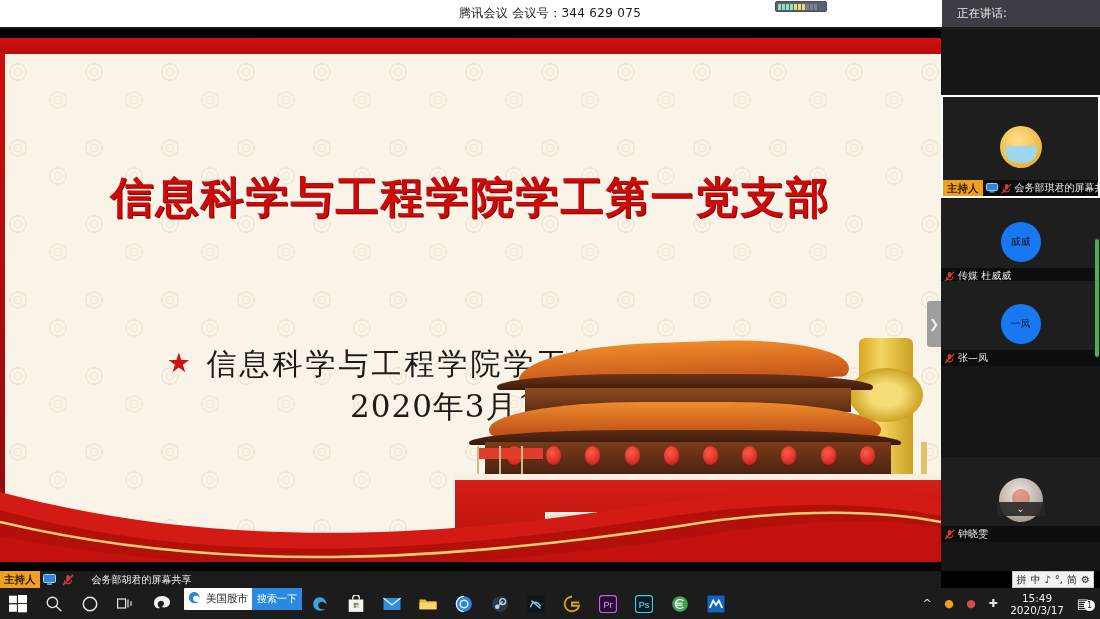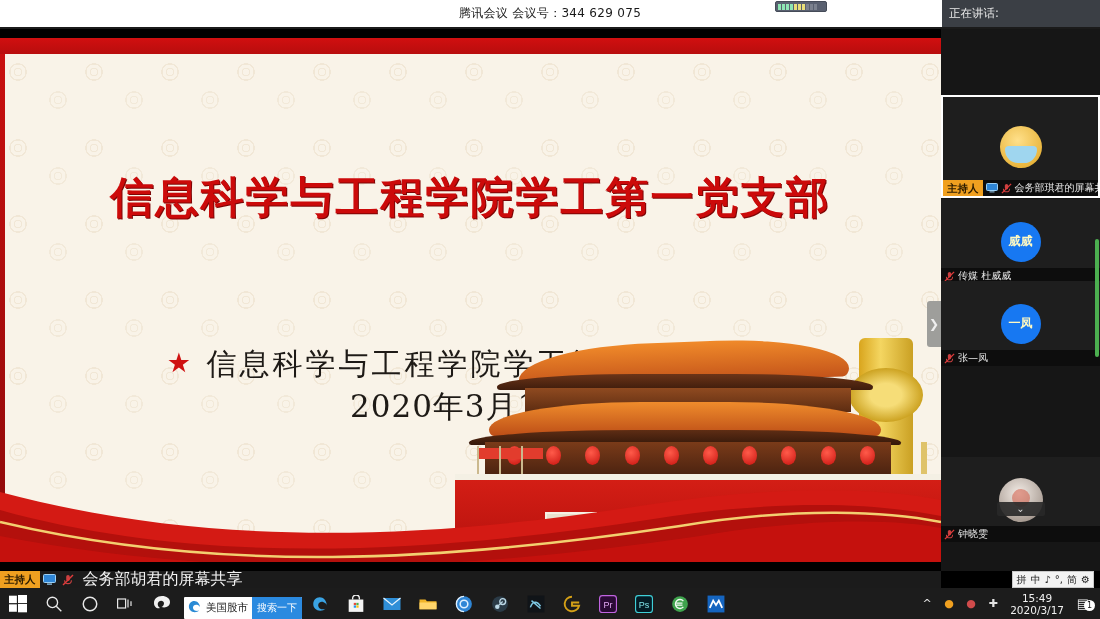--- a/index.html
+++ b/index.html
@@ -28,21 +28,21 @@
     border: 1px solid #454b58; border-radius: 2px;
     display: flex; align-items: center; gap: 1px; padding: 1px 2px;
   }
   .audio-meter i { display: block; width: 3px; height: 6px; background: #8ee6b4; }
   .audio-meter i:nth-child(n+5) { background: #e9e07a; }
   .audio-meter i:nth-child(n+8) { background: #7b818e; }
 
   .speaking-pill {
     position: absolute; right: 0; top: 0; width: 158px; height: 27px;
     background: #3b3f45; color: #e8e8e8; font-size: 11.5px;
-    line-height: 27px; padding-left: 7px;
+    line-height: 27px; padding-left: 15px;
   }
 
   
   .share {
     position: absolute; left: 0; top: 29px; width: 941px; height: 542px;
     background: #000; overflow: hidden;
   }
   .slide {
     position: absolute; left: 0; top: 9px; width: 996px; height: 524px;
     background: #f7f1e6; overflow: hidden;
@@ -182,38 +182,38 @@
   
   .hostbar {
     position: absolute; left: 0; top: 571px; width: 941px; height: 17px;
     background: #1b1b1b; display: flex; align-items: center;
   }
   .host-badge {
     background: #f0a020; color: #2a1a00; font-size: 10.5px; font-weight: bold;
     height: 17px; line-height: 17px; padding: 0 4px;
   }
   .hostbar .ic { margin: 0 3px; display: inline-flex; align-items: center; }
-  .hostbar-label { color: #f2f2f2; font-size: 16px; margin-left: 6px; }
+  .hostbar-label { color: #f2f2f2; font-size: 10px; margin-left: 15px; }
 
   
   .rail {
     position: absolute; left: 941px; top: 29px; width: 159px; height: 542px;
     background: #161616;
   }
   .tile { position: relative; width: 159px; background: #1f1f1f; }
   .tile.active { border: 2px solid #ffffff; }
   .tile-video {
     width: 100%; height: 100%;
     display: flex; align-items: center; justify-content: center;
     background: #1e1e1e;
   }
   .avatar-circle {
     width: 40px; height: 40px; border-radius: 50%;
-    background: #1778f2; color: #fef9c3; font-size: 12px;
-    display: flex; align-items: center; justify-content: center; font-weight: bold;
+    background: #1778f2; color: #0f172a; font-size: 10px;
+    display: flex; align-items: center; justify-content: center;
   }
   .emoji-face {
     width: 42px; height: 42px; border-radius: 50%;
     background: radial-gradient(circle at 42% 34%, #ffe08a, #e0a520);
     position: relative;
   }
   .emoji-face:before {
     content:""; position: absolute; left: 5px; top: 20px; width: 32px; height: 17px;
     background: #9fd6ef; border-radius: 4px 4px 14px 14px;
   }
@@ -241,21 +241,21 @@
   .rail-chevron {
     position: absolute; left: 50%; transform: translateX(-50%); bottom: 26px;
     width: 48px; height: 14px; background: rgba(40,40,40,.9);
     color: #dcdcdc; font-size: 10px; text-align: center; line-height: 14px;
     border-radius: 2px; cursor: pointer;
   }
 
   
   .taskbar {
     position: absolute; left: 0; bottom: 0; width: 1100px; height: 31px;
-    background: #1c1c1c; display: flex; align-items: flex-end;
+    background: #1c1c1c; display: flex; align-items: flex-start;
   }
   .tb-btn {
     width: 36px; height: 31px; display: flex; align-items: center; justify-content: center;
     cursor: pointer;
   }
   .tb-icon { width: 18px; height: 18px; display: block; }
   .searchbox {
     width: 118px; height: 22px; background: #fff; margin-left: 4px;
     display: flex; align-items: center; border-radius: 1px; overflow: hidden;
   }

